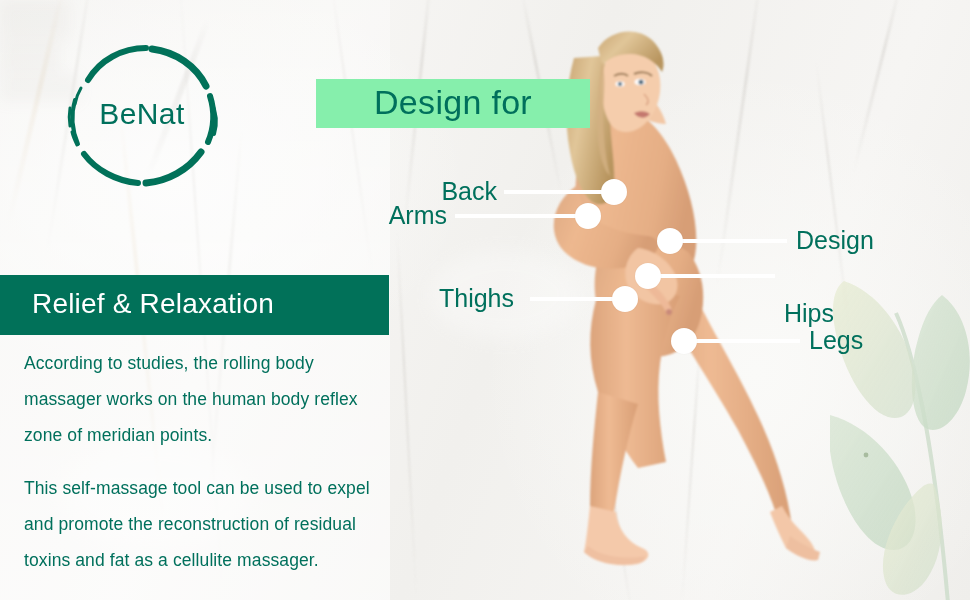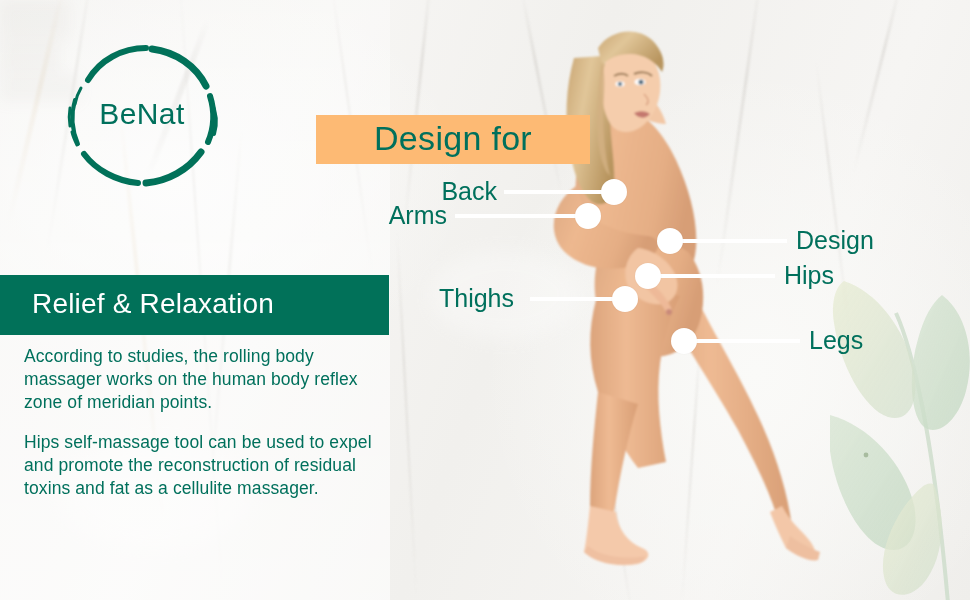--- a/index.html
+++ b/index.html
@@ -76,22 +76,22 @@
     font-size:30px;
     letter-spacing:.4px;
     font-weight:400;
     font-family:"Liberation Sans", sans-serif;
   }
 
   
   .design-banner {
     position:absolute; left:316px; top:79px;
     width:274px; height:49px;
-    background:#fdba74;
-    display:flex; align-items:center; justify-content:center;margin-top:36px;
+    background:#86efac;
+    display:flex; align-items:center; justify-content:center;
   }
   .design-banner span {
     color:#00705c;
     font-size:34px;
     font-weight:400;
     letter-spacing:.3px;
     line-height:1;
     padding-bottom:3px;
   }
 
@@ -112,21 +112,21 @@
   }
 
   
   .body-copy {
     position:absolute; left:24px; top:345px;
     width:352px;
     color:#00705c;
   }
   .body-copy p {
     font-size:17.5px;
-    line-height:23px;
+    line-height:36px;
     letter-spacing:.1px;
     margin-bottom:17px;
   }
   .body-copy p:last-child { margin-bottom:0; }
 
   
   .model-wrap {
     position:absolute; left:470px; top:0;
     width:420px; height:600px;
     overflow:hidden;
@@ -334,21 +334,21 @@
   <div class="design-banner">
     <span>Design for</span>
   </div>
 
   <div class="relief-banner">
     <span>Relief &amp; Relaxation</span>
   </div>
 
   <div class="body-copy">
     <p>According to studies, the rolling body massager works on the human body reflex zone of meridian points.</p>
-    <p>Hips self-massage tool can be used to expel and promote the reconstruction of residual toxins and fat as a cellulite massager.</p>
+    <p>This self-massage tool can be used to expel and promote the reconstruction of residual toxins and fat as a cellulite massager.</p>
   </div>
 
 
   <div class="callout left" style="left:236px; top:179px; width:391px; height:26px;">
     <div class="leader" style="left:268px; width:110px;"></div>
     <div class="dot" style="left:365px; top:0;"></div>
     <div class="lbl" style="right:130px;">Back</div>
   </div>
 
   <div class="callout left" style="left:186px; top:203px; width:428px; height:26px;">
@@ -359,21 +359,21 @@
 
   <div class="callout right" style="left:657px; top:228px; width:310px; height:26px;">
     <div class="leader" style="left:13px; width:117px;"></div>
     <div class="dot" style="left:0; top:0;"></div>
     <div class="lbl" style="left:139px;">Design</div>
   </div>
 
   <div class="callout right" style="left:635px; top:263px; width:300px; height:26px;">
     <div class="leader" style="left:13px; width:127px;"></div>
     <div class="dot" style="left:0; top:0;"></div>
-    <div class="lbl" style="left:149px;">Hips</div>
+    <div class="lbl" style="left:149px;margin-top:38px;">Hips</div>
   </div>
 
   <div class="callout left" style="left:420px; top:286px; width:218px; height:26px;">
     <div class="leader" style="left:110px; width:98px;"></div>
     <div class="dot" style="left:192px; top:0;"></div>
     <div class="lbl" style="right:124px;">Thighs</div>
   </div>
 
   <div class="callout right" style="left:671px; top:328px; width:290px; height:26px;">
     <div class="leader" style="left:13px; width:116px;"></div>

